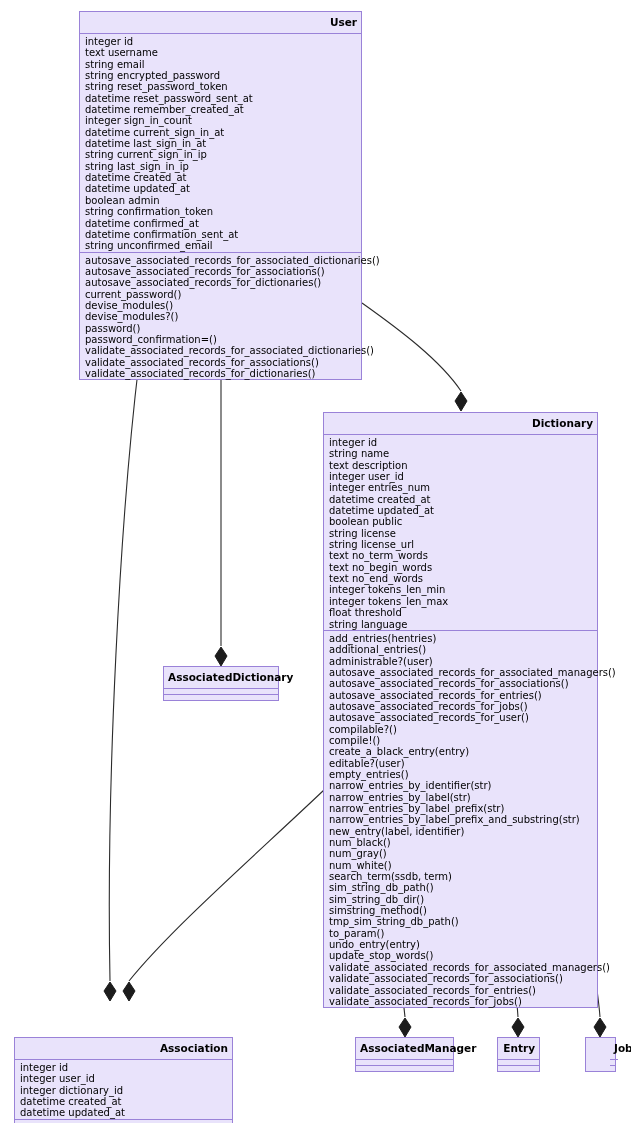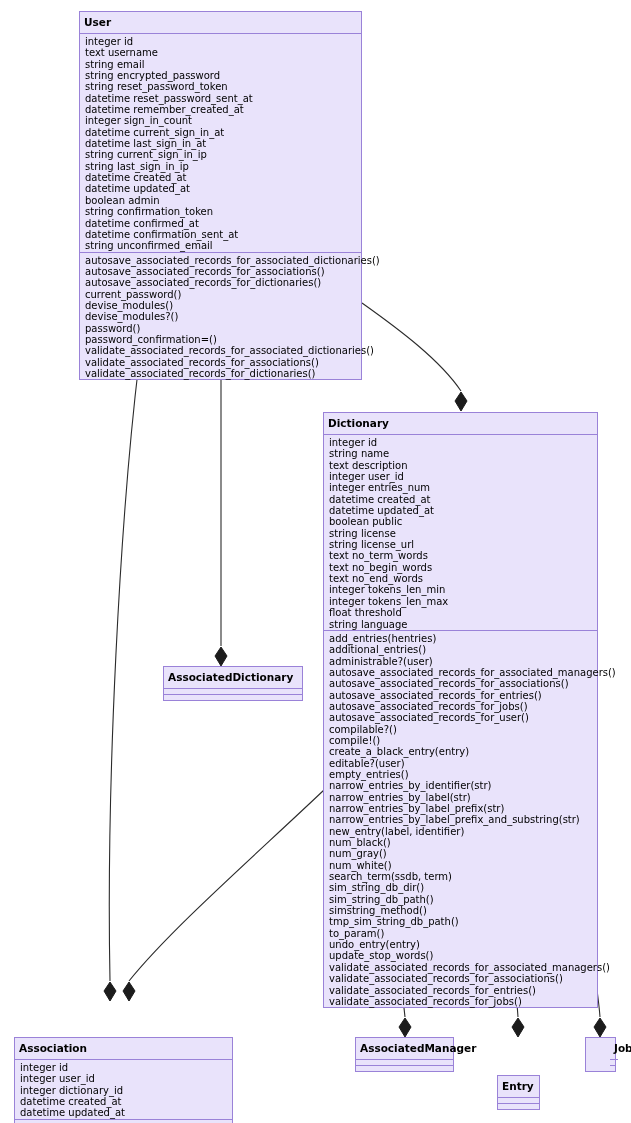--- a/index.html
+++ b/index.html
@@ -28,21 +28,21 @@
     pointer-events: none;
   }
   .uml-class {
     position: absolute;
     box-sizing: border-box;
     border: 1px solid #9a82d8;
     background: #e9e3fb;
     color: #000000;
   }
   .class-title {
-    text-align: left;
+    text-align: right;
     font-weight: bold;
     font-size: 10.5px;
     line-height: 14px;
     padding: 3px 4px 4px 4px;
     border-bottom: 1px solid #9a82d8;
     white-space: nowrap;
   }
   .compartment {
     padding: 2px 4px 0 5px;
     font-size: 10px;
@@ -58,24 +58,24 @@
     height: 5px;
     padding: 0;
   }
   .compartment.empty-strip.attrs {
     border-bottom: 1px solid #9a82d8;
   }
 
   
   #class-user      { left: 79px;  top: 11px;  width: 283px; }
   #class-dictionary{ left: 323px; top: 412px; width: 275px; }
-  #class-assocdict { left: 163px; top: 666px; width: 140px; }
+  #class-assocdict { left: 163px; top: 666px; width: 116px; }
   #class-association { left: 14px; top: 1001px; width: 219px; margin-top: 36px; }
   #class-assocmanager { left: 355px; top: 1037px; width: 99px; }
-  #class-entry     { left: 497px; top: 1075px; width: 43px; }
+  #class-entry     { left: 497px; top: 1037px; width: 43px; }
   #class-job       { left: 585px; top: 1037px; width: 31px; padding-left: 24px; }
 
   .edge-line {
     fill: none;
     stroke: #2b2b2b;
     stroke-width: 1.1;
   }
   .edge-diamond {
     fill: #1c1c1c;
     stroke: #1c1c1c;
@@ -186,22 +186,22 @@
         <div class="row">empty_entries()</div>
         <div class="row">narrow_entries_by_identifier(str)</div>
         <div class="row">narrow_entries_by_label(str)</div>
         <div class="row">narrow_entries_by_label_prefix(str)</div>
         <div class="row">narrow_entries_by_label_prefix_and_substring(str)</div>
         <div class="row">new_entry(label, identifier)</div>
         <div class="row">num_black()</div>
         <div class="row">num_gray()</div>
         <div class="row">num_white()</div>
         <div class="row">search_term(ssdb, term)</div>
+        <div class="row">sim_string_db_path()</div>
         <div class="row">sim_string_db_dir()</div>
-        <div class="row">sim_string_db_path()</div>
         <div class="row">simstring_method()</div>
         <div class="row">tmp_sim_string_db_path()</div>
         <div class="row">to_param()</div>
         <div class="row">undo_entry(entry)</div>
         <div class="row">update_stop_words()</div>
         <div class="row">validate_associated_records_for_associated_managers()</div>
         <div class="row">validate_associated_records_for_associations()</div>
         <div class="row">validate_associated_records_for_entries()</div>
         <div class="row">validate_associated_records_for_jobs()</div>
       </div>

